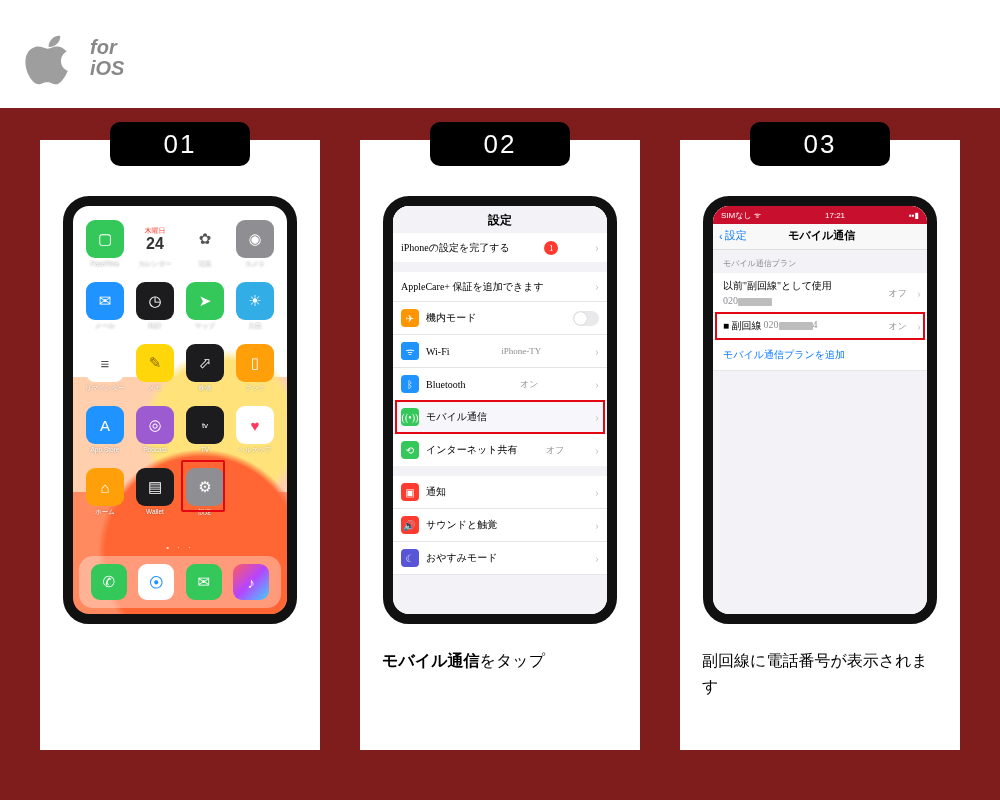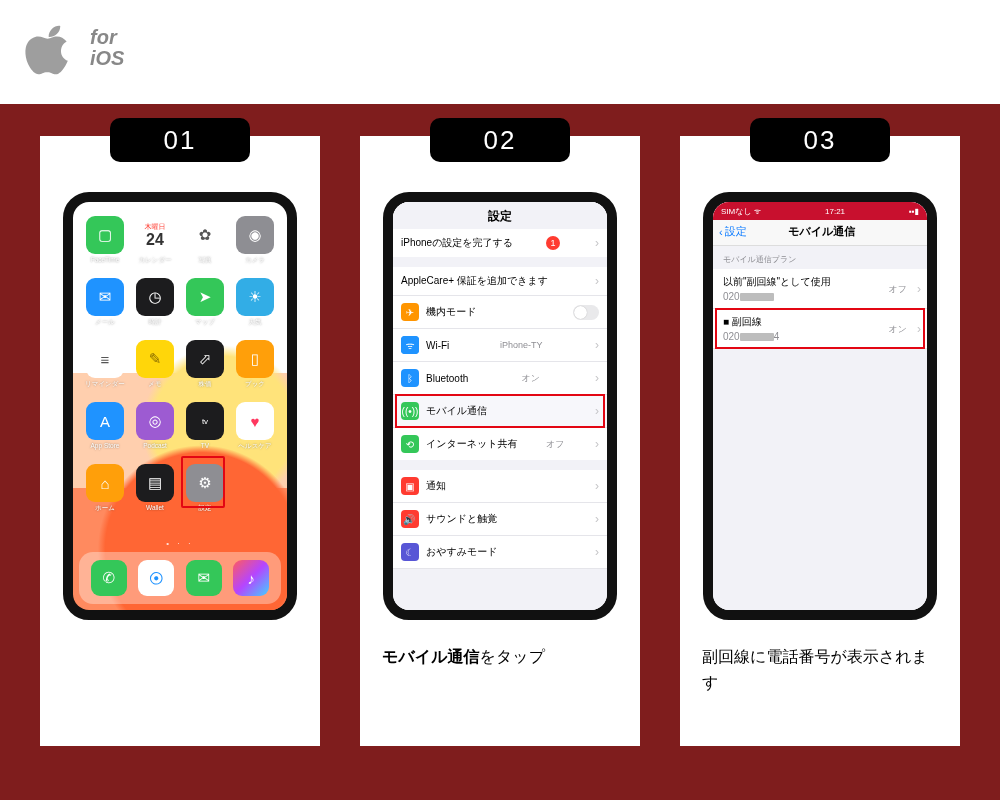--- a/index.html
+++ b/index.html
@@ -1,20 +1,20 @@
 <!DOCTYPE html>
 <html><head>
 <meta charset="utf-8">
 <style>
   * { box-sizing: border-box; margin: 0; padding: 0; }
   body { font-family: -apple-system, "Hiragino Kaku Gothic ProN", "Hiragino Sans", Meiryo, sans-serif; background: #fff; width: 1000px; height: 800px; overflow: hidden; }
   .page { width: 1000px; height: 800px; display: flex; flex-direction: column; }
 
   .header {
-    background: #fff; height: 104px; display: flex; align-items: center; padding: 0 22px 9px 22px;
+    background: #fff; height: 92px; display: flex; align-items: center; padding: 0 22px 9px 22px; margin-top: 16px;
   }
   .apple-wrap { display: flex; align-items: center; gap: 10px; }
   .apple-svg { width: 58px; height: 58px; }
   .for-ios { font-style: italic; font-weight: 700; color: #888; line-height: 1.05; font-size: 20px; }
   .title { flex: 1; text-align: center; font-size: 34px; font-weight: 700; letter-spacing: 1px; padding-right: 120px; }
 
   .yellow { background: #7f1d1d; flex: 1; display: flex; justify-content: center; gap: 40px; padding: 32px 20px 40px; }
 
   .card {
     background: #fff; width: 280px; height: 610px; position: relative; padding: 56px 12px 14px;
@@ -46,21 +46,21 @@
 
   
   .bg-green{background:#34c759}.bg-blue{background:#1f93ff}.bg-white{background:#fff;color:#555}
   .bg-grey{background:#8e8e93}.bg-orange{background:#ff9f0a}.bg-lblue{background:#32ade6}
   .bg-yellow{background:#ffd60a;color:#8a6d00}.bg-purple{background:#9d5bd2}
   .bg-dark{background:#1c1c1e}
 
   
   .settings-screen { width:100%; height:100%; background:#f2f2f7; display:flex; flex-direction:column; font-size:10px; color:#000;}
   .nav-title { text-align:center; font-weight:600; padding:6px 0 4px; font-size:12px; background:#f2f2f7;}
-  .cell { background:#fff; border-bottom:1px solid #e5e5ea; display:flex; align-items:center; padding:7px 8px; gap:7px; position:relative;}
+  .cell { background:#fff; border-bottom:1px solid #e5e5ea; display:flex; align-items:center; padding:7px 8px; gap:7px; position:relative;font-family:Liberation Serif, serif;}
   .cell.last-in-group{ border-bottom:none; margin-bottom:10px;}
   .cell .chev { margin-left:auto; color:#c6c6c8; font-size:12px;}
   .cell .val { color:#8e8e93; font-size:9px; margin-left:auto; margin-right:2px;}
   .cell .dotbadge { width:14px; height:14px; border-radius:50%; background:#ff3b30; color:#fff; font-size:9px; display:flex;align-items:center;justify-content:center; margin-left:auto; margin-right:2px;}
   .subnote { color:#8e8e93; font-size:7.5px; padding:2px 10px 8px; line-height:1.3; background:#f2f2f7;}
   .cell-icon { width:18px; height:18px; border-radius:4px; display:flex; align-items:center; justify-content:center; font-size:10px; color:#fff; flex:0 0 18px;}
   .toggle-off{ width:26px; height:15px; border-radius:8px; background:#e9e9eb; position:relative; margin-left:auto;}
   .toggle-off::after{content:"";position:absolute;left:1px;top:1px;width:13px;height:13px;background:#fff;border-radius:50%;box-shadow:0 0 1px rgba(0,0,0,.3);}
   .hl-row{ position:absolute; border:2px solid #e30613; left:2px; right:2px; top:-1px; bottom:-1px; pointer-events:none;}
 
@@ -244,28 +244,31 @@
 
           <div class="section-h">モバイル通信プラン</div>
 
           <div class="cell" style="flex-direction:column; align-items:flex-start; gap:2px; padding:6px 10px;">
             <span>以前"副回線"として使用</span>
             <span style="color:#8e8e93"><span>020</span><span class="num-mask"></span></span>
             <span class="val" style="position:absolute; right:18px; top:50%; transform:translateY(-50%);">オフ</span>
             <span class="chev" style="position:absolute; right:6px; top:50%; transform:translateY(-50%);">›</span>
           </div>
 
-          <div class="cell" style="flex-direction:column; align-items:flex-start; gap:2px; padding:6px 10px;">
+          <div class="cell" style="flex-direction:row; align-items:flex-start; gap:2px; padding:6px 10px;">
             <span>■ 副回線</span>
             <span style="color:#8e8e93"><span>020</span><span class="num-mask"></span><span>4</span></span>
             <span class="val" style="position:absolute; right:18px; top:50%; transform:translateY(-50%);">オン</span>
             <span class="chev" style="position:absolute; right:6px; top:50%; transform:translateY(-50%);">›</span>
             <span class="hl-row"></span>
           </div>
 
+          <div class="link-row">
+            <span>モバイル通信プランを追加</span>
+          </div>
         </div>
       </div>
 
       <div class="caption">副回線に電話番号が表示されます</div>
     </div>
 
   </div>
 </div>
 
 </body></html>

